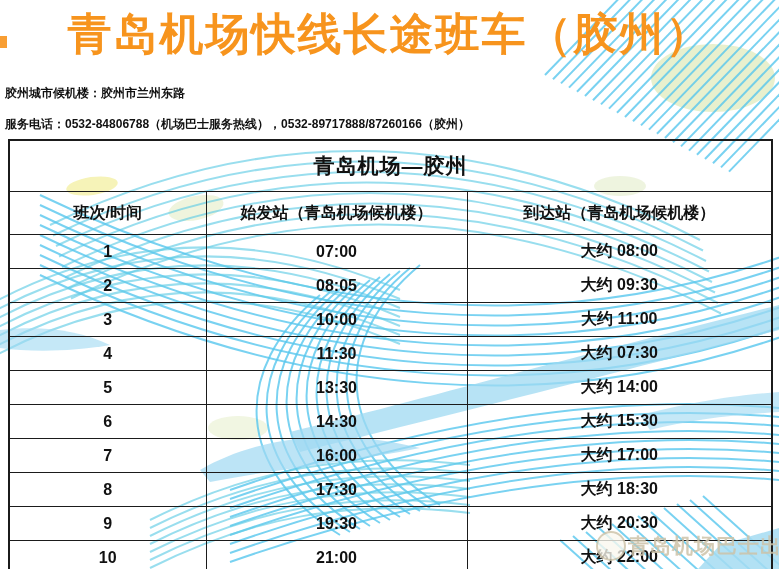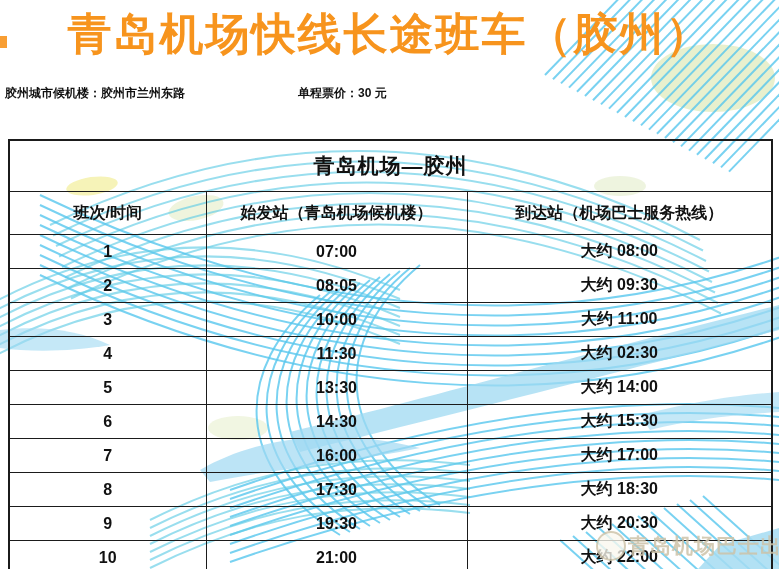--- a/index.html
+++ b/index.html
@@ -180,58 +180,60 @@
     <path d="M0 330 C 40 325 80 330 110 345 C 70 352 30 352 0 348 Z" fill="#9FD9F2" opacity="0.6"></path>
     <path d="M720 545 L779 528 L779 569 L698 569 Z" fill="#A5DCF2" opacity="0.85"></path>
   </svg>
 
   <div class="content">
 
     <div class="title" style="color:#F7941D;">青岛机场快线长途班车（胶州）</div>
 
     <div class="info-line info1">
       <span class="info-seg seg-terminal">胶州城市候机楼：胶州市兰州东路</span>
-      <span class="info-seg seg-fare">单程票价：30 元</span>
     </div>
 
+    <div class="info-line info2">
+      <span class="info-seg seg-phone">服务电话：0532-84806788（机场巴士服务热线），0532-89717888/87260166（胶州）</span>
+    </div>
 
     <table class="sched">
       <colgroup>
           <col class="col1">
           <col class="col2">
           <col class="col3">
         </colgroup>
       <tbody>
           <tr class="route-row">
         <th colspan="3">青岛机场—胶州</th>
       </tr>
       <tr class="head-row">
         <th>班次/时间</th>
         <th>始发站（青岛机场候机楼）</th>
-        <th>到达站（机场巴士服务热线）</th>
+        <th>到达站（青岛机场候机楼）</th>
       </tr>
       <tr class="data-row">
         <td>1</td>
         <td>07:00</td>
         <td>大约 08:00</td>
       </tr>
       <tr class="data-row">
         <td>2</td>
         <td>08:05</td>
         <td>大约 09:30</td>
       </tr>
       <tr class="data-row">
         <td>3</td>
         <td>10:00</td>
         <td>大约 11:00</td>
       </tr>
       <tr class="data-row">
         <td>4</td>
         <td>11:30</td>
-        <td>大约 02:30</td>
+        <td>大约 07:30</td>
       </tr>
       <tr class="data-row">
         <td>5</td>
         <td>13:30</td>
         <td>大约 14:00</td>
       </tr>
       <tr class="data-row">
         <td>6</td>
         <td>14:30</td>
         <td>大约 15:30</td>

